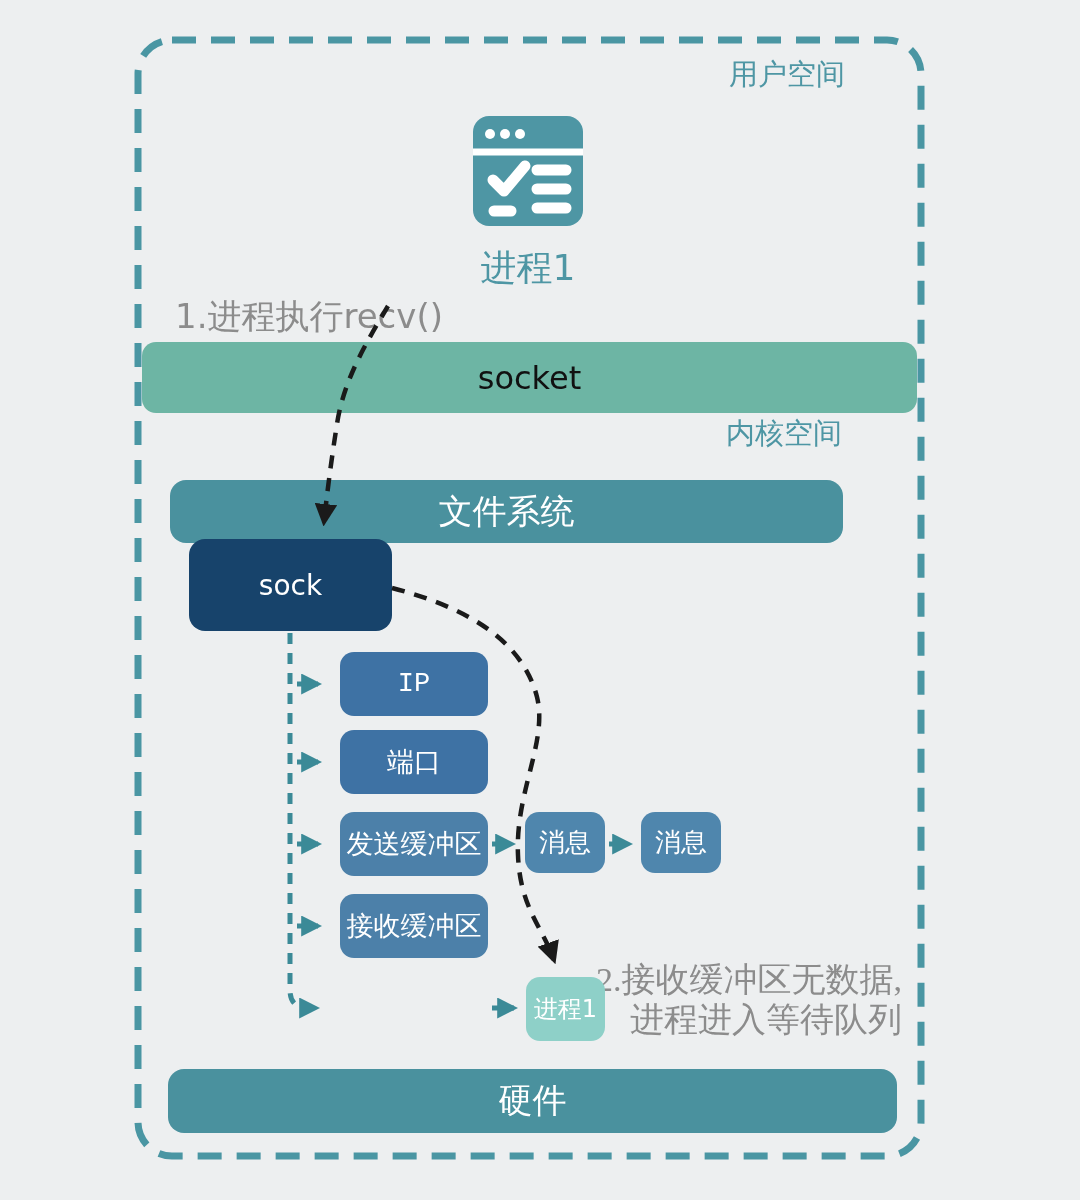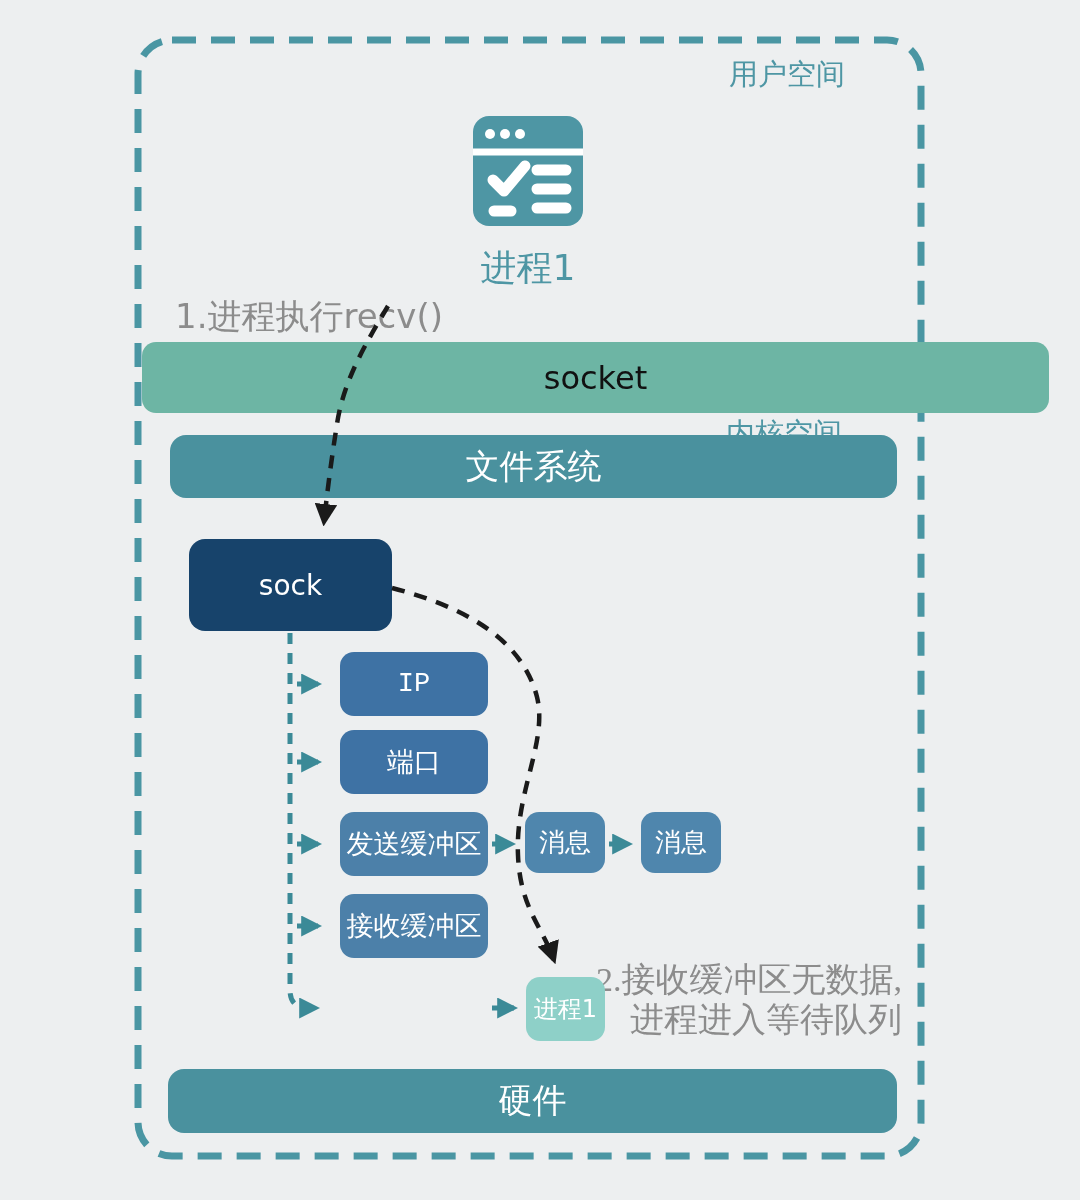--- a/index.html
+++ b/index.html
@@ -9,23 +9,23 @@
   }
   html,body{margin:0;padding:0;}
   body{background:var(--bg);font-family:"DejaVu Sans","Liberation Sans",sans-serif;}
   #stage{position:relative;width:1080px;height:1200px;background:var(--bg);overflow:hidden;}
   svg.layer{position:absolute;left:0;top:0;width:1080px;height:1200px;pointer-events:none;}
   #border-layer{z-index:1;}
   #wire-layer{z-index:3;}
   .node{position:absolute;z-index:2;display:flex;align-items:center;justify-content:center;
         color:#fff;box-sizing:border-box;}
   .bar{border-radius:16px;font-size:34px;}
-  .socket-bar{left:142px;top:342px;width:907px;height:71px;background:var(--socket-green);
+  .socket-bar{left:142px;top:342px;width:775px;height:71px;background:var(--socket-green);
               border-radius:14px;color:#111;font-size:32px;}
-  .fs-bar{left:170px;top:435px;width:727px;height:63px;background:var(--bar-teal);}
+  .fs-bar{left:170px;top:480px;width:673px;height:63px;background:var(--bar-teal);}
   .hw-bar{left:168px;top:1069px;width:729px;height:64px;background:var(--bar-teal);}
   .sock-box{left:189px;top:539px;width:203px;height:92px;background:var(--navy);
             border-radius:16px;font-size:28px;text-align:right;}
   .field{width:148px;height:64px;left:340px;border-radius:14px;font-size:27px;}
   .f-ip{top:652px;background:var(--blue1);font-family:Liberation Mono, monospace;}
   .f-port{top:730px;background:var(--blue1);}
   .f-send{top:812px;background:var(--blue2);}
   .f-recv{top:894px;background:var(--blue2);}
   .f-wait{top:976px;background:var(--mint);}
   .msg{width:80px;height:61px;top:812px;background:var(--blue3);border-radius:14px;font-size:26px;}

